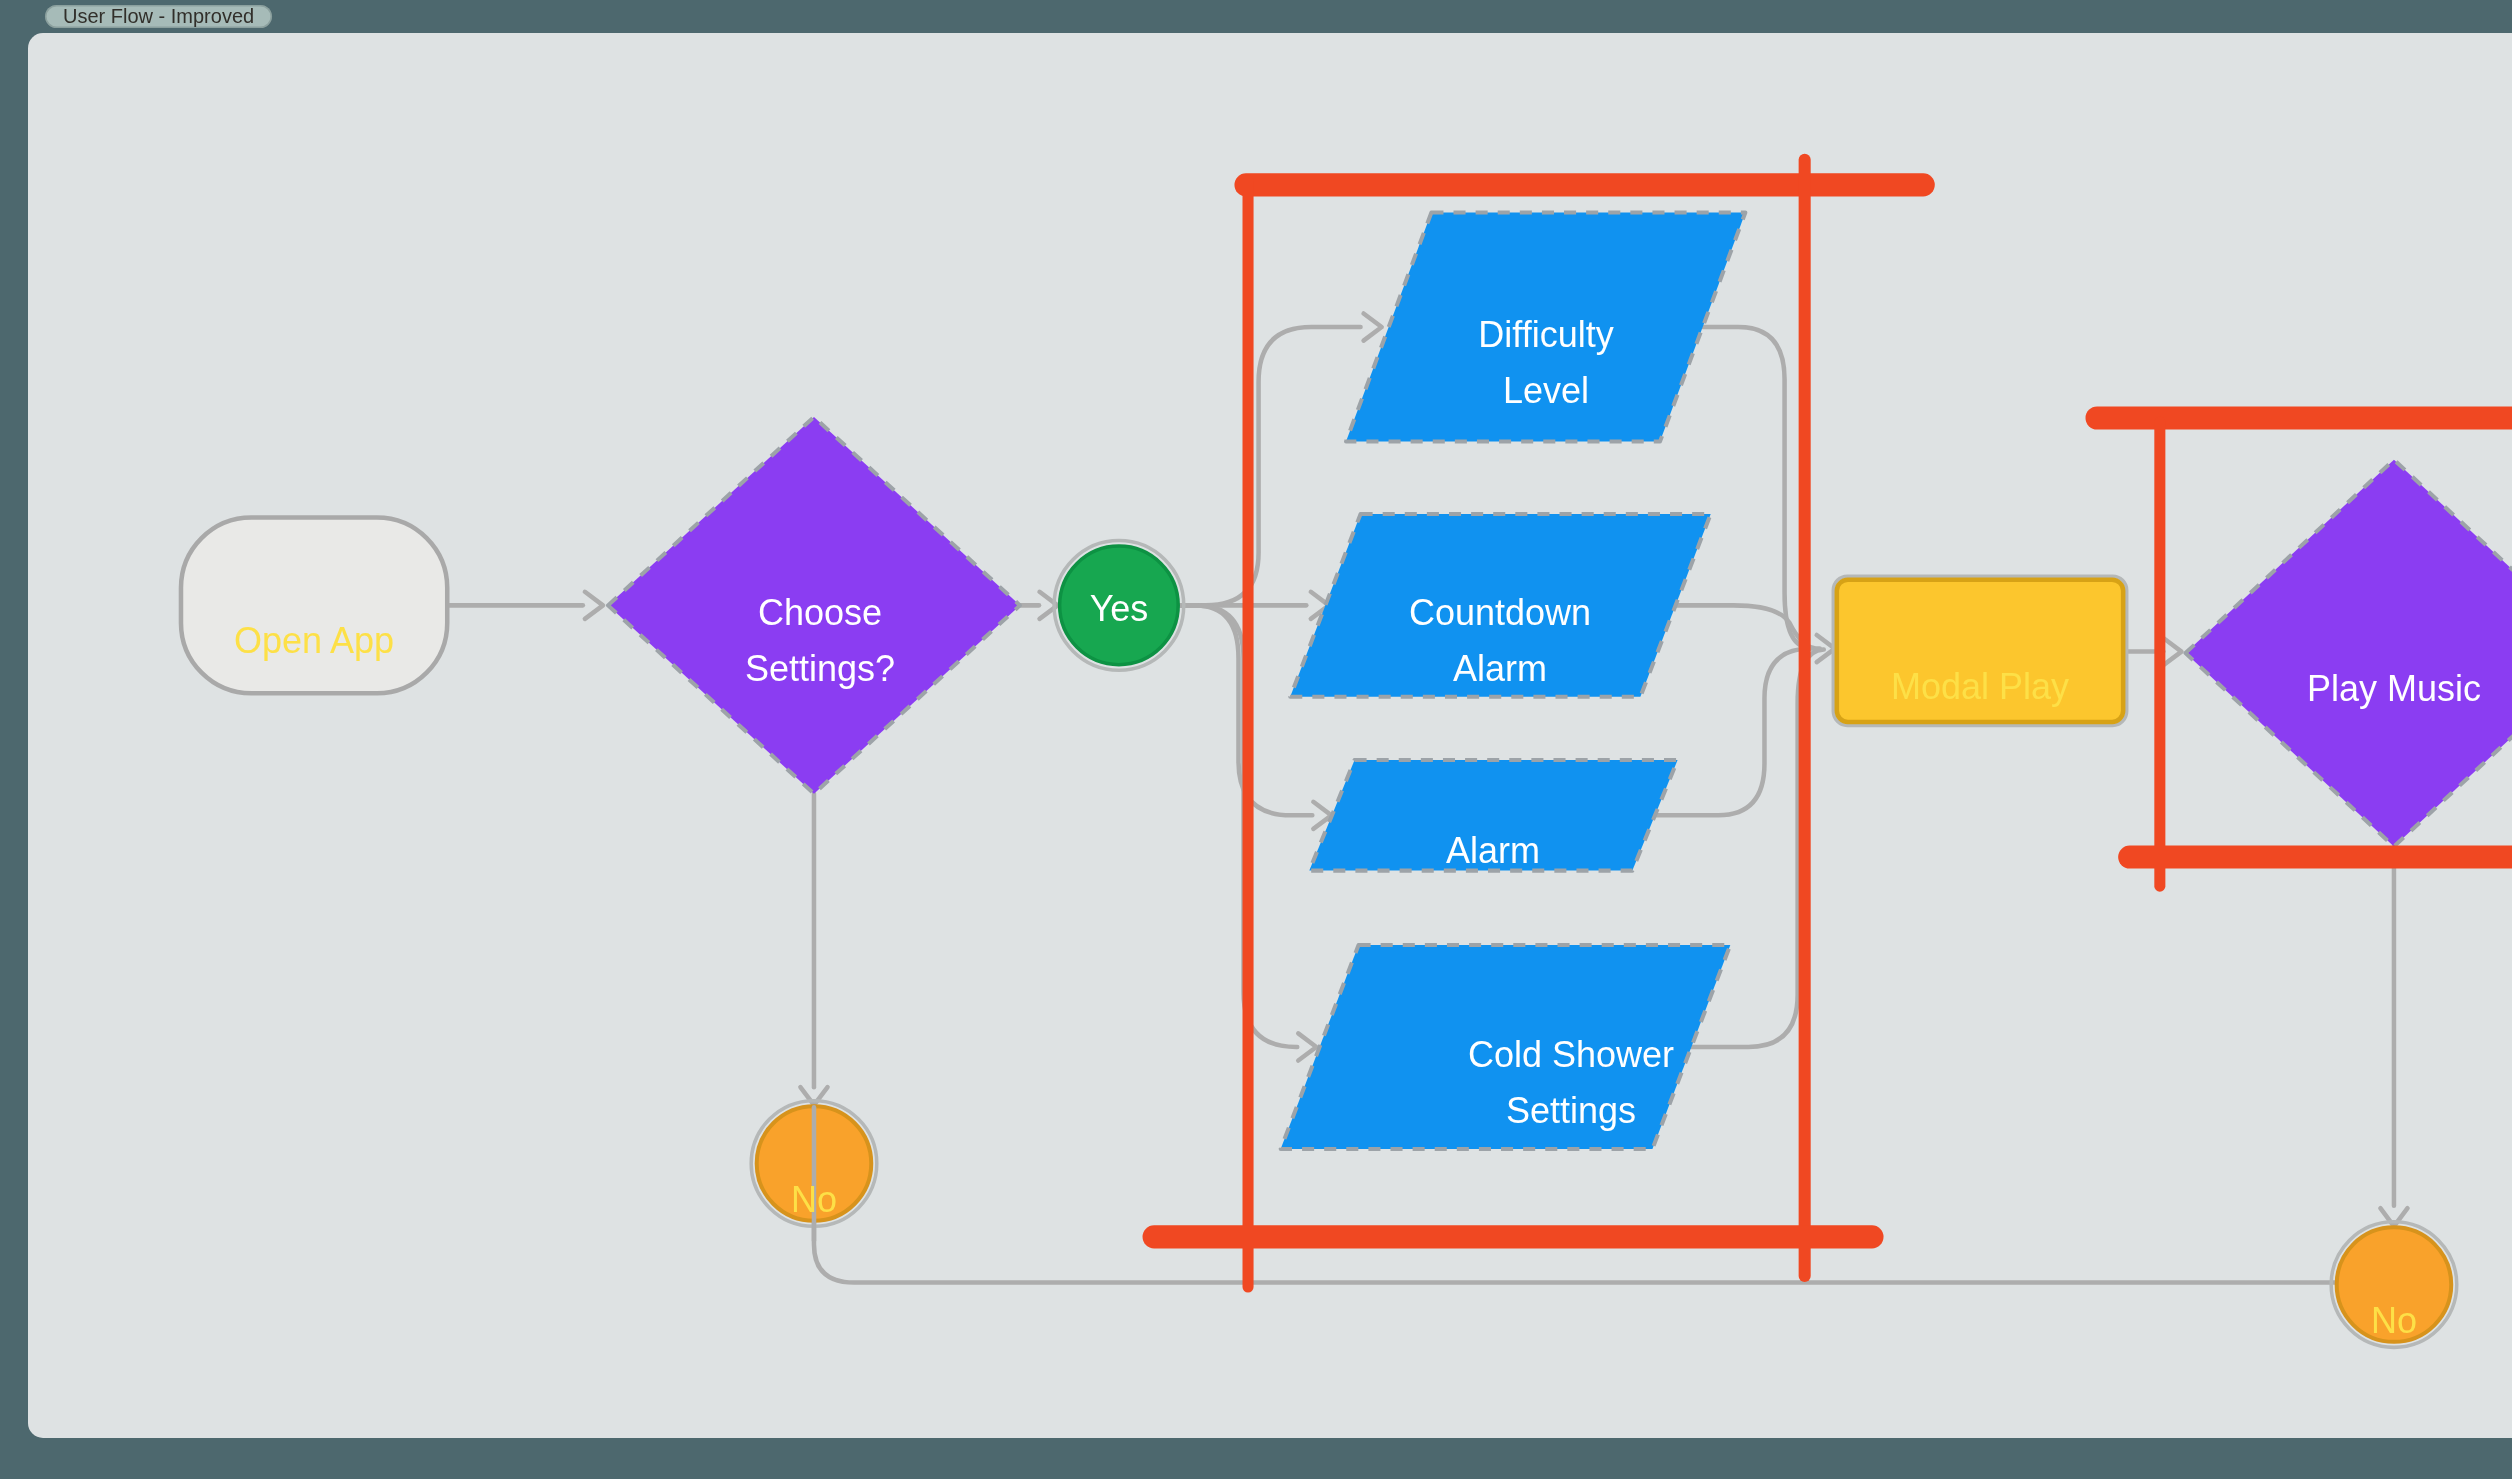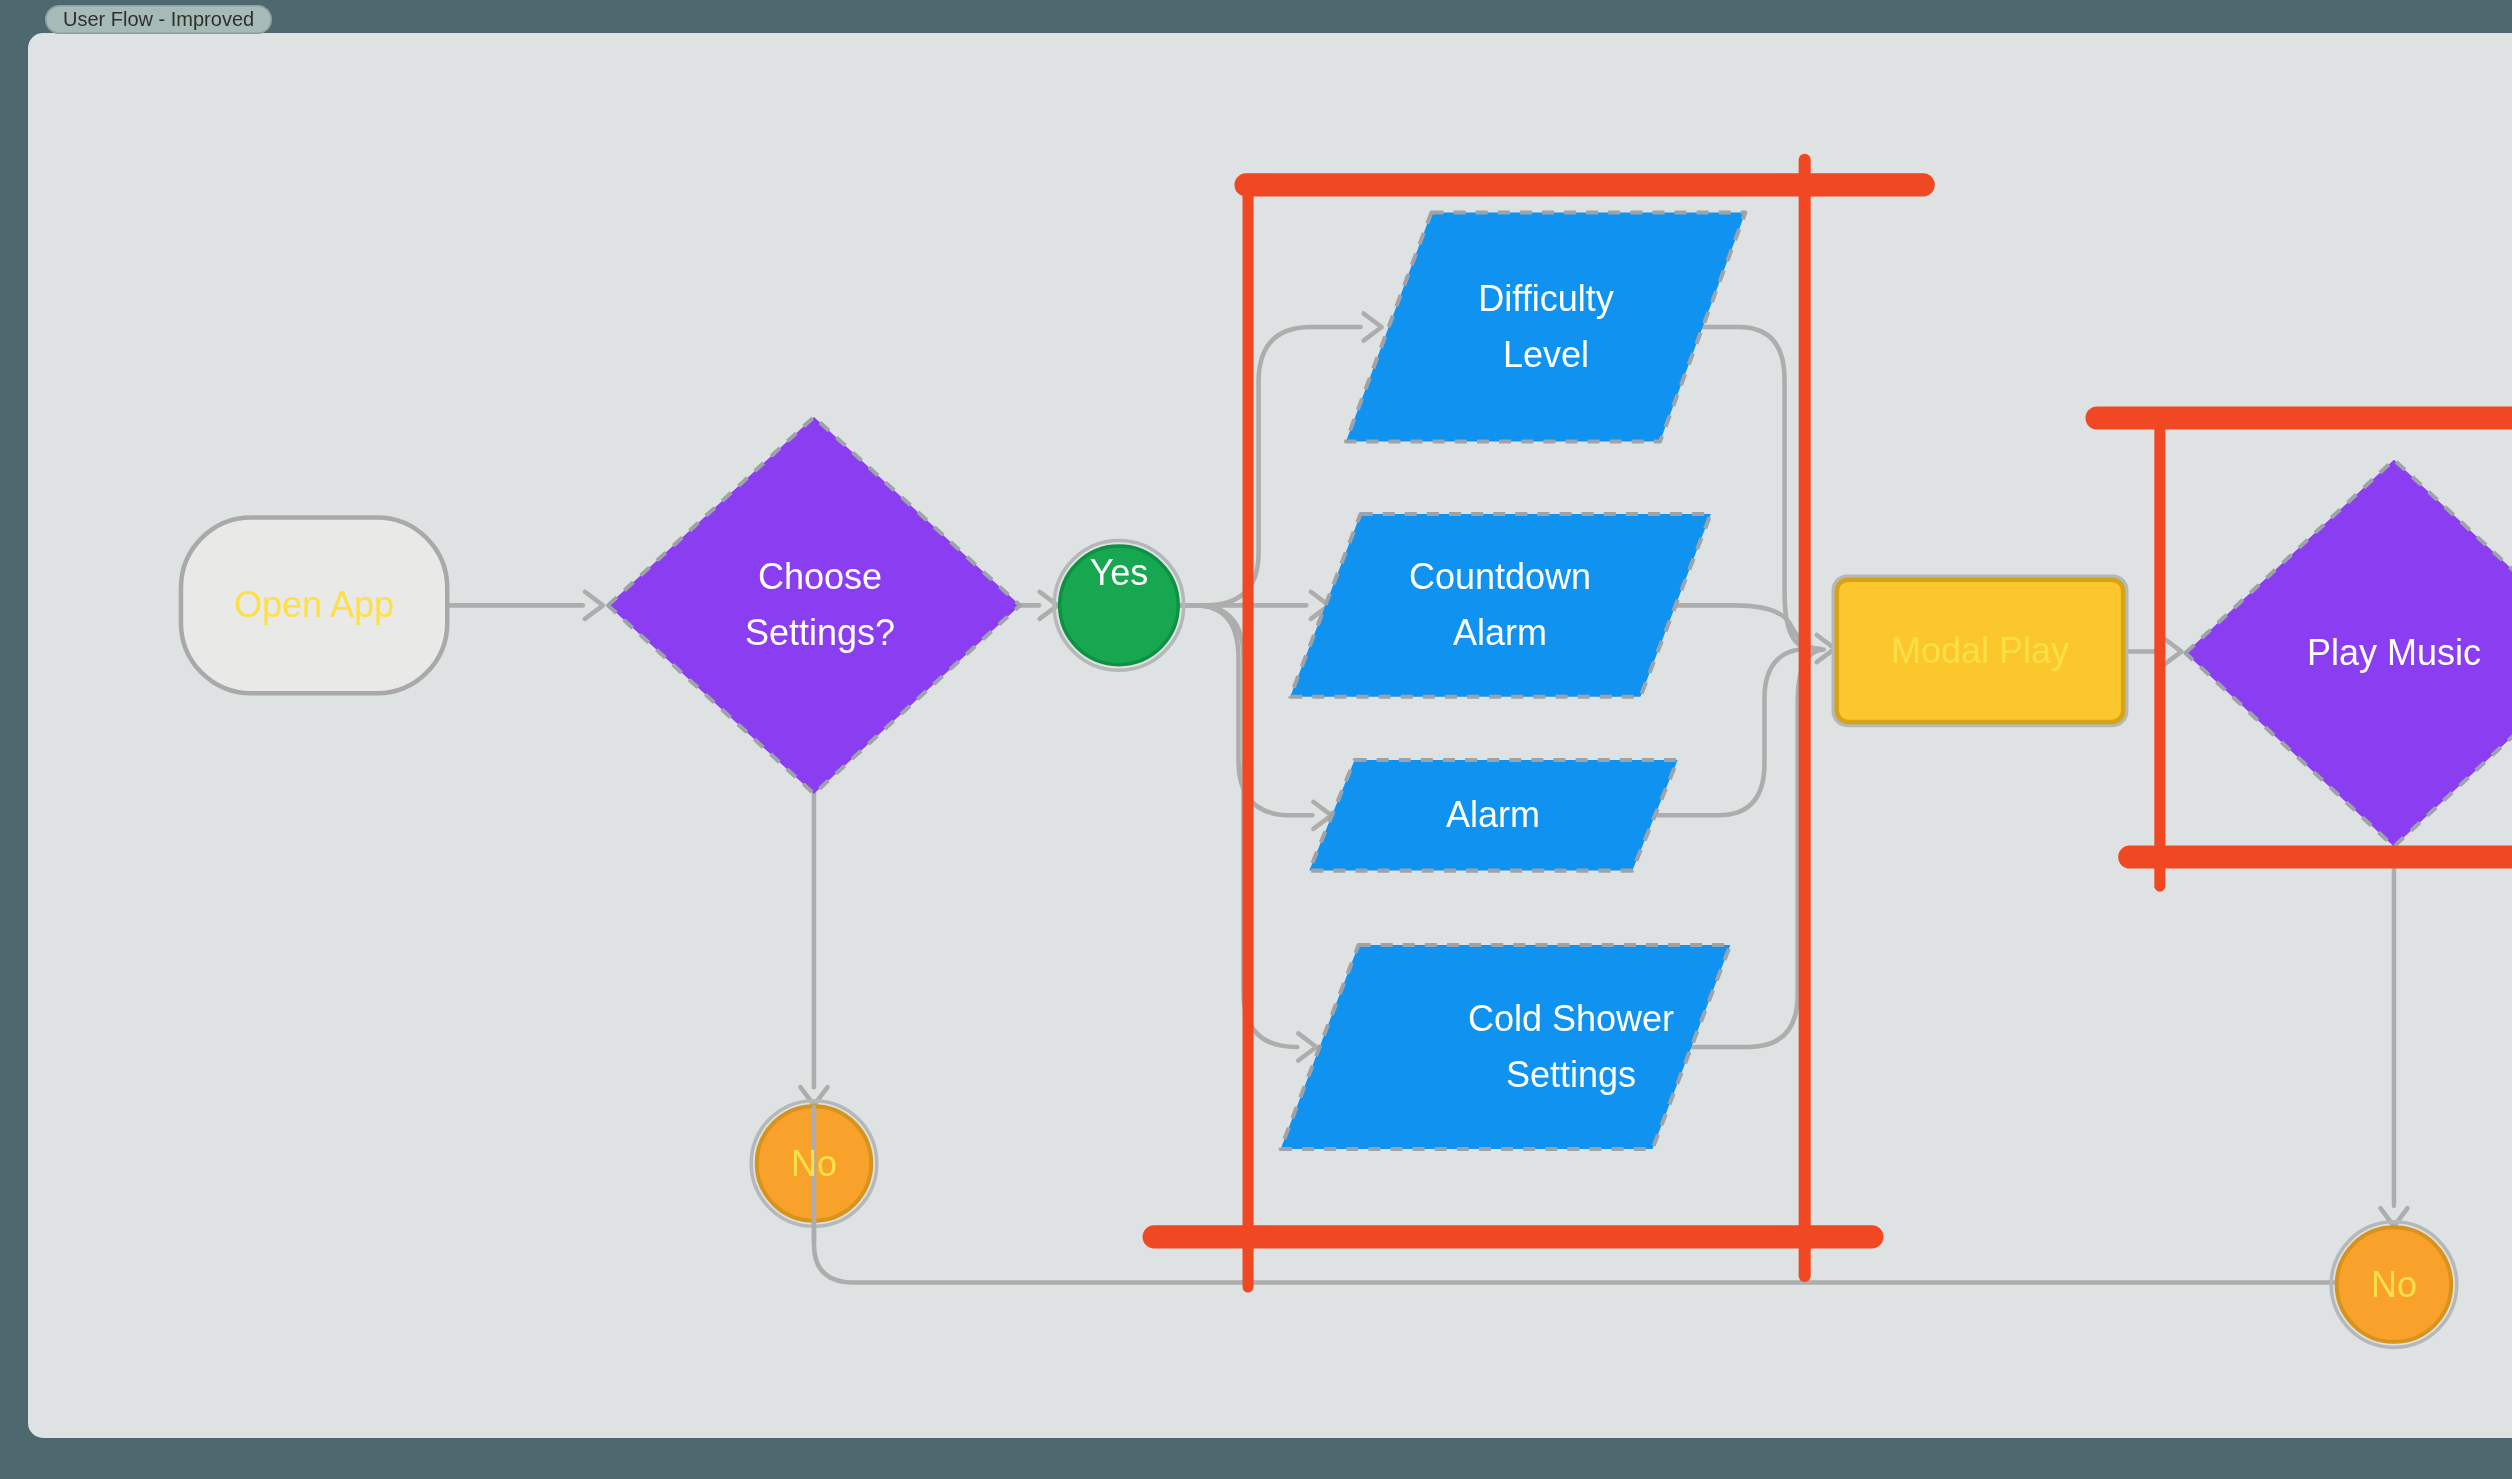--- a/index.html
+++ b/index.html
@@ -8,32 +8,32 @@
     background:#4d686e;
     font-family:"Liberation Sans", sans-serif;
     position:relative;
     overflow:hidden;
   }
   .board{
     position:absolute;left:28px;top:33px;width:3260px;height:1405px;
     background:#dee2e3;border-radius:15px;
   }
   .page-tab{
-    position:absolute;left:45px;top:5px;height:29px;
+    position:absolute;left:45px;top:5px;height:23px;
     background:#a6bbb8;border-radius:15px;
     display:inline-flex;align-items:center;
     padding:0 18px;
     color:#312f2a;font-size:20px;white-space:nowrap;
     box-shadow:inset 0 0 0 1.5px rgba(60,80,80,.25);
   }
   svg.layer{position:absolute;left:0;top:0;width:3329px;height:1479px;}
   .lbl{
     position:absolute;transform:translate(-50%,-50%);
     text-align:center;font-size:36px;line-height:1.55;
-    white-space:nowrap;z-index:3;
+    white-space:nowrap;z-index:3;margin-top:36px;
   }
   .lbl .ln{display:block;}
   .lbl.white{color:#ffffff;}
   .lbl.dark{color:#fde047;}
 </style>
 </head>
 <body>
 
 <div class="board"></div>
 

